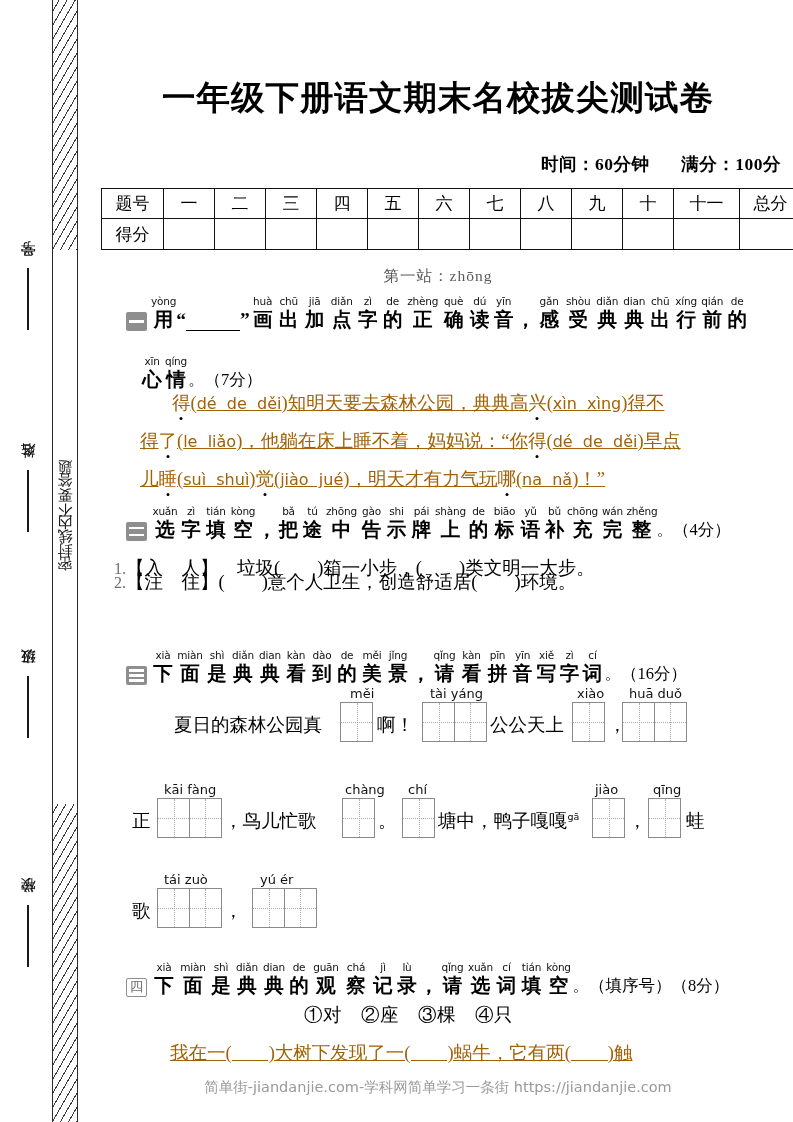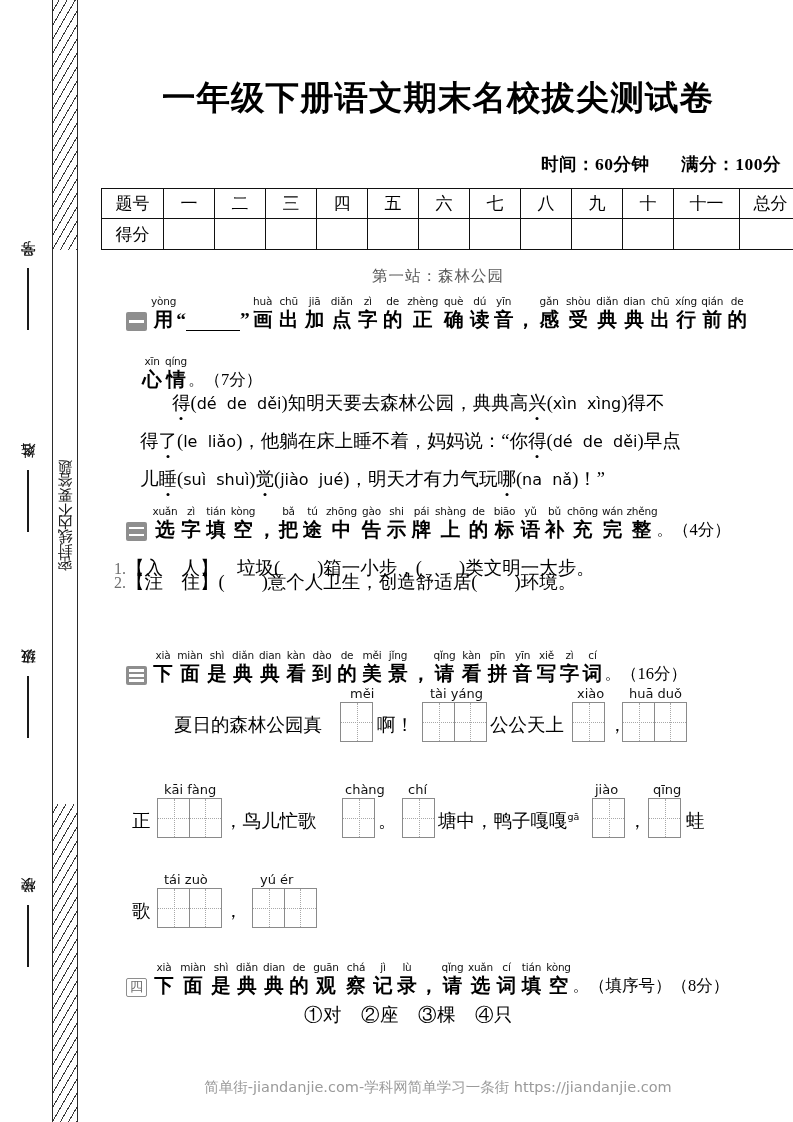--- a/index.html
+++ b/index.html
@@ -155,22 +155,23 @@
     display: inline-block; vertical-align: bottom;
     font-size: 16.5px; font-weight: normal; color: #000; line-height: 23px;
   }
   .ruby-line .underline-blank {
     display: inline-block; width: 54px; border-bottom: 1.6px solid #000;
     height: 16px; vertical-align: bottom;
   }
 
   
   .ptext {
-    position: absolute; font-size: 18.5px; color: #000000; white-space: nowrap;
+    position: absolute; font-size: 18.5px; color: #a16207; white-space: nowrap;
     font-family: "Liberation Serif", "DejaVu Serif", serif;
+    text-decoration: underline;
   }
   .dot-u { position: relative; display: inline-block; }
   .dot-u::after {
     content: ""; position: absolute; left: 50%; bottom: -5px;
     width: 3px; height: 3px; background: #000; border-radius: 50%;
     transform: translateX(-50%);
   }
   .py-inline { font-family: "DejaVu Sans", sans-serif; font-size: 16px; }
 
   .subitem {
@@ -310,21 +311,21 @@
           <td></td>
           <td></td>
           <td></td>
           <td></td>
           <td></td>
           <td></td>
         </tr>
       </tbody>
     </table>
 
-    <div class="station">第一站：森林公园</div>
+    <div class="station">第一站：zhōng</div>
 
     <div class="ruby-line" id="q1-stem" style="left:34px; top:296px;">
       <span class="qnum filled n1"><i></i></span><span class="unit"><span class="py">yòng</span><span class="hz">用</span></span><span class="plain">“</span><span class="underline-blank"></span><span class="plain">”</span><span class="unit" style="width:26px"><span class="py">huà</span><span class="hz">画</span></span><span class="unit" style="width:26px"><span class="py">chū</span><span class="hz">出</span></span><span class="unit" style="width:26px"><span class="py">jiā</span><span class="hz">加</span></span><span class="unit" style="width:28px"><span class="py">diǎn</span><span class="hz">点</span></span><span class="unit" style="width:24px"><span class="py">zì</span><span class="hz">字</span></span><span class="unit" style="width:26px"><span class="py">de</span><span class="hz">的</span></span><span class="unit" style="width:34px"><span class="py">zhèng</span><span class="hz">正</span></span><span class="unit" style="width:28px"><span class="py">què</span><span class="hz">确</span></span><span class="unit" style="width:24px"><span class="py">dú</span><span class="hz">读</span></span><span class="unit" style="width:24px"><span class="py">yīn</span><span class="hz">音</span></span><span class="plain">，</span><span class="unit" style="width:28px"><span class="py">gǎn</span><span class="hz">感</span></span><span class="unit" style="width:30px"><span class="py">shòu</span><span class="hz">受</span></span><span class="unit" style="width:28px"><span class="py">diǎn</span><span class="hz">典</span></span><span class="unit" style="width:26px"><span class="py">dian</span><span class="hz">典</span></span><span class="unit" style="width:26px"><span class="py">chū</span><span class="hz">出</span></span><span class="unit" style="width:26px"><span class="py">xíng</span><span class="hz">行</span></span><span class="unit" style="width:26px"><span class="py">qián</span><span class="hz">前</span></span><span class="unit" style="width:24px"><span class="py">de</span><span class="hz">的</span></span>
     </div>
 
     <div class="ruby-line" id="q1-stem2" style="left:48px; top:356px;">
       <span class="unit" style="width:24px"><span class="py">xīn</span><span class="hz">心</span></span><span class="unit" style="width:24px"><span class="py">qíng</span><span class="hz">情</span></span><span class="pts">。（7分）</span>
     </div>
 
     <div class="ptext" style="left:80px; top:390px;">
@@ -417,16 +418,17 @@
       <div class="cell"></div>
       <div class="cell"></div>
     </div>
 
     <div class="ruby-line" id="q4-stem" style="left:34px; top:962px;">
       <span class="qnum outline">四</span><span class="unit" style="width:26px"><span class="py">xià</span><span class="hz">下</span></span><span class="unit" style="width:32px"><span class="py">miàn</span><span class="hz">面</span></span><span class="unit" style="width:24px"><span class="py">shì</span><span class="hz">是</span></span><span class="unit" style="width:28px"><span class="py">diǎn</span><span class="hz">典</span></span><span class="unit" style="width:26px"><span class="py">dian</span><span class="hz">典</span></span><span class="unit" style="width:24px"><span class="py">de</span><span class="hz">的</span></span><span class="unit" style="width:30px"><span class="py">guān</span><span class="hz">观</span></span><span class="unit" style="width:30px"><span class="py">chá</span><span class="hz">察</span></span><span class="unit" style="width:24px"><span class="py">jì</span><span class="hz">记</span></span><span class="unit" style="width:24px"><span class="py">lù</span><span class="hz">录</span></span><span class="plain">，</span><span class="unit" style="width:28px"><span class="py">qǐng</span><span class="hz">请</span></span><span class="unit" style="width:28px"><span class="py">xuǎn</span><span class="hz">选</span></span><span class="unit" style="width:24px"><span class="py">cí</span><span class="hz">词</span></span><span class="unit" style="width:26px"><span class="py">tián</span><span class="hz">填</span></span><span class="unit" style="width:28px"><span class="py">kòng</span><span class="hz">空</span></span><span class="pts">。（填序号）（8分）</span>
     </div>
 
     <div class="options" style="left:212px; top:1002px;">①对　②座　③棵　④只</div>
 
+    <div class="ptext" style="left:78px; top:1040px;">我在一(　　)大树下发现了一(　　)蜗牛，它有两(　　)触</div>
 
     <div class="watermark">简单街-jiandanjie.com-学科网简单学习一条街 https://jiandanjie.com</div>
   </div>
 </div>
 
 </body></html>

